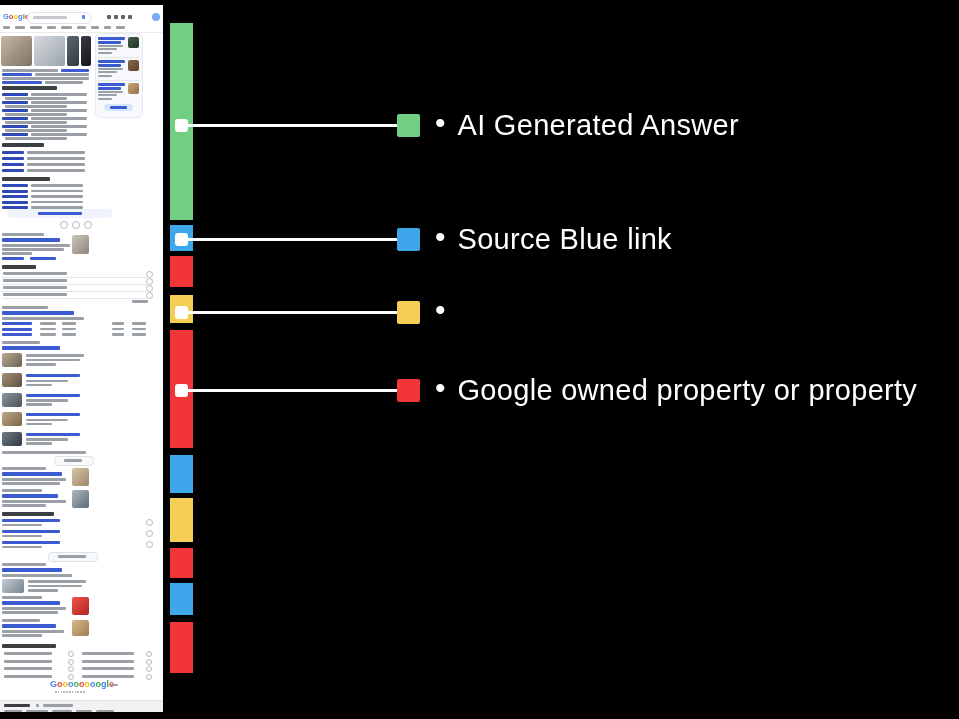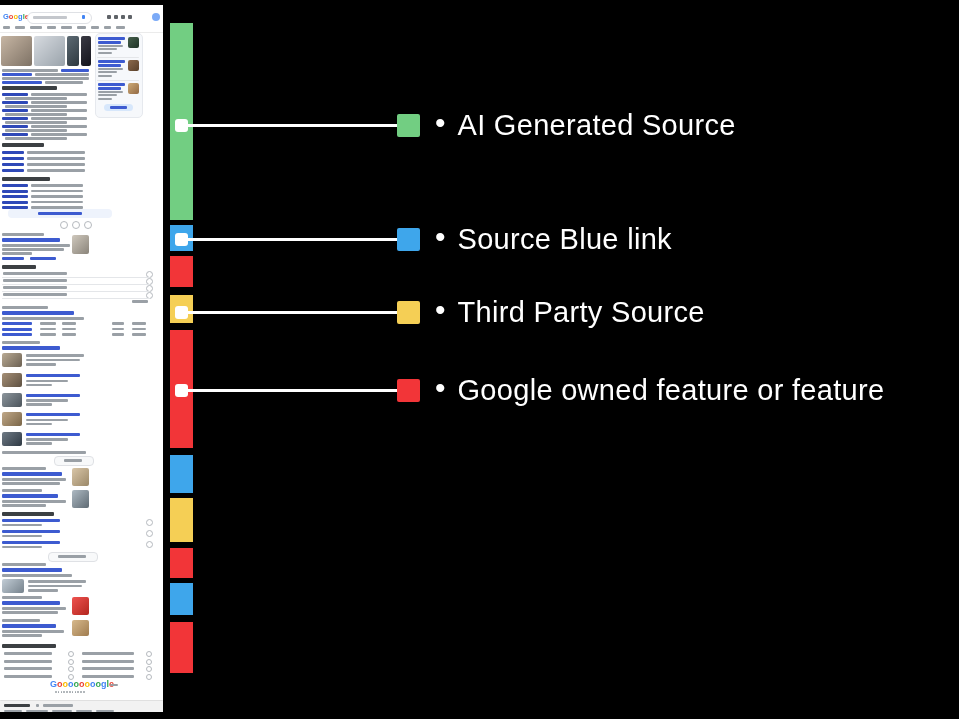--- a/index.html
+++ b/index.html
@@ -289,31 +289,30 @@
       <div class="conn-line" style="left: 176px; width: 224px; top: 310.5px;"></div>
       <div class="conn-dot" style="left: 174.5px; top: 305.5px;"></div>
       <div class="conn-line" style="left: 176px; width: 224px; top: 388.5px;"></div>
       <div class="conn-dot" style="left: 174.5px; top: 383.5px;"></div>
     </div>
 
   <div id="legend">
     <div class="legend-row" style="top: 108px;">
       <span class="legend-square" style="background: rgb(114, 206, 130);"></span>
       <span class="legend-bullet">•</span>
-      <span class="legend-label">AI Generated Source</span>
+      <span class="legend-label">AI Generated Answer</span>
     </div>
     <div class="legend-row" style="top: 222px;">
       <span class="legend-square" style="background: rgb(62, 166, 235);"></span>
       <span class="legend-bullet">•</span>
       <span class="legend-label">Source Blue link</span>
     </div>
     <div class="legend-row" style="top: 295px;">
       <span class="legend-square" style="background: rgb(245, 207, 85);"></span>
       <span class="legend-bullet">•</span>
-      <span class="legend-label">Third Party Source</span>
     </div>
     <div class="legend-row" style="top: 373px;">
       <span class="legend-square" style="background: rgb(242, 53, 56);"></span>
       <span class="legend-bullet">•</span>
-      <span class="legend-label">Google owned feature or feature</span>
+      <span class="legend-label">Google owned property or property</span>
     </div>
   </div>
 </div>
 
 </body></html>

